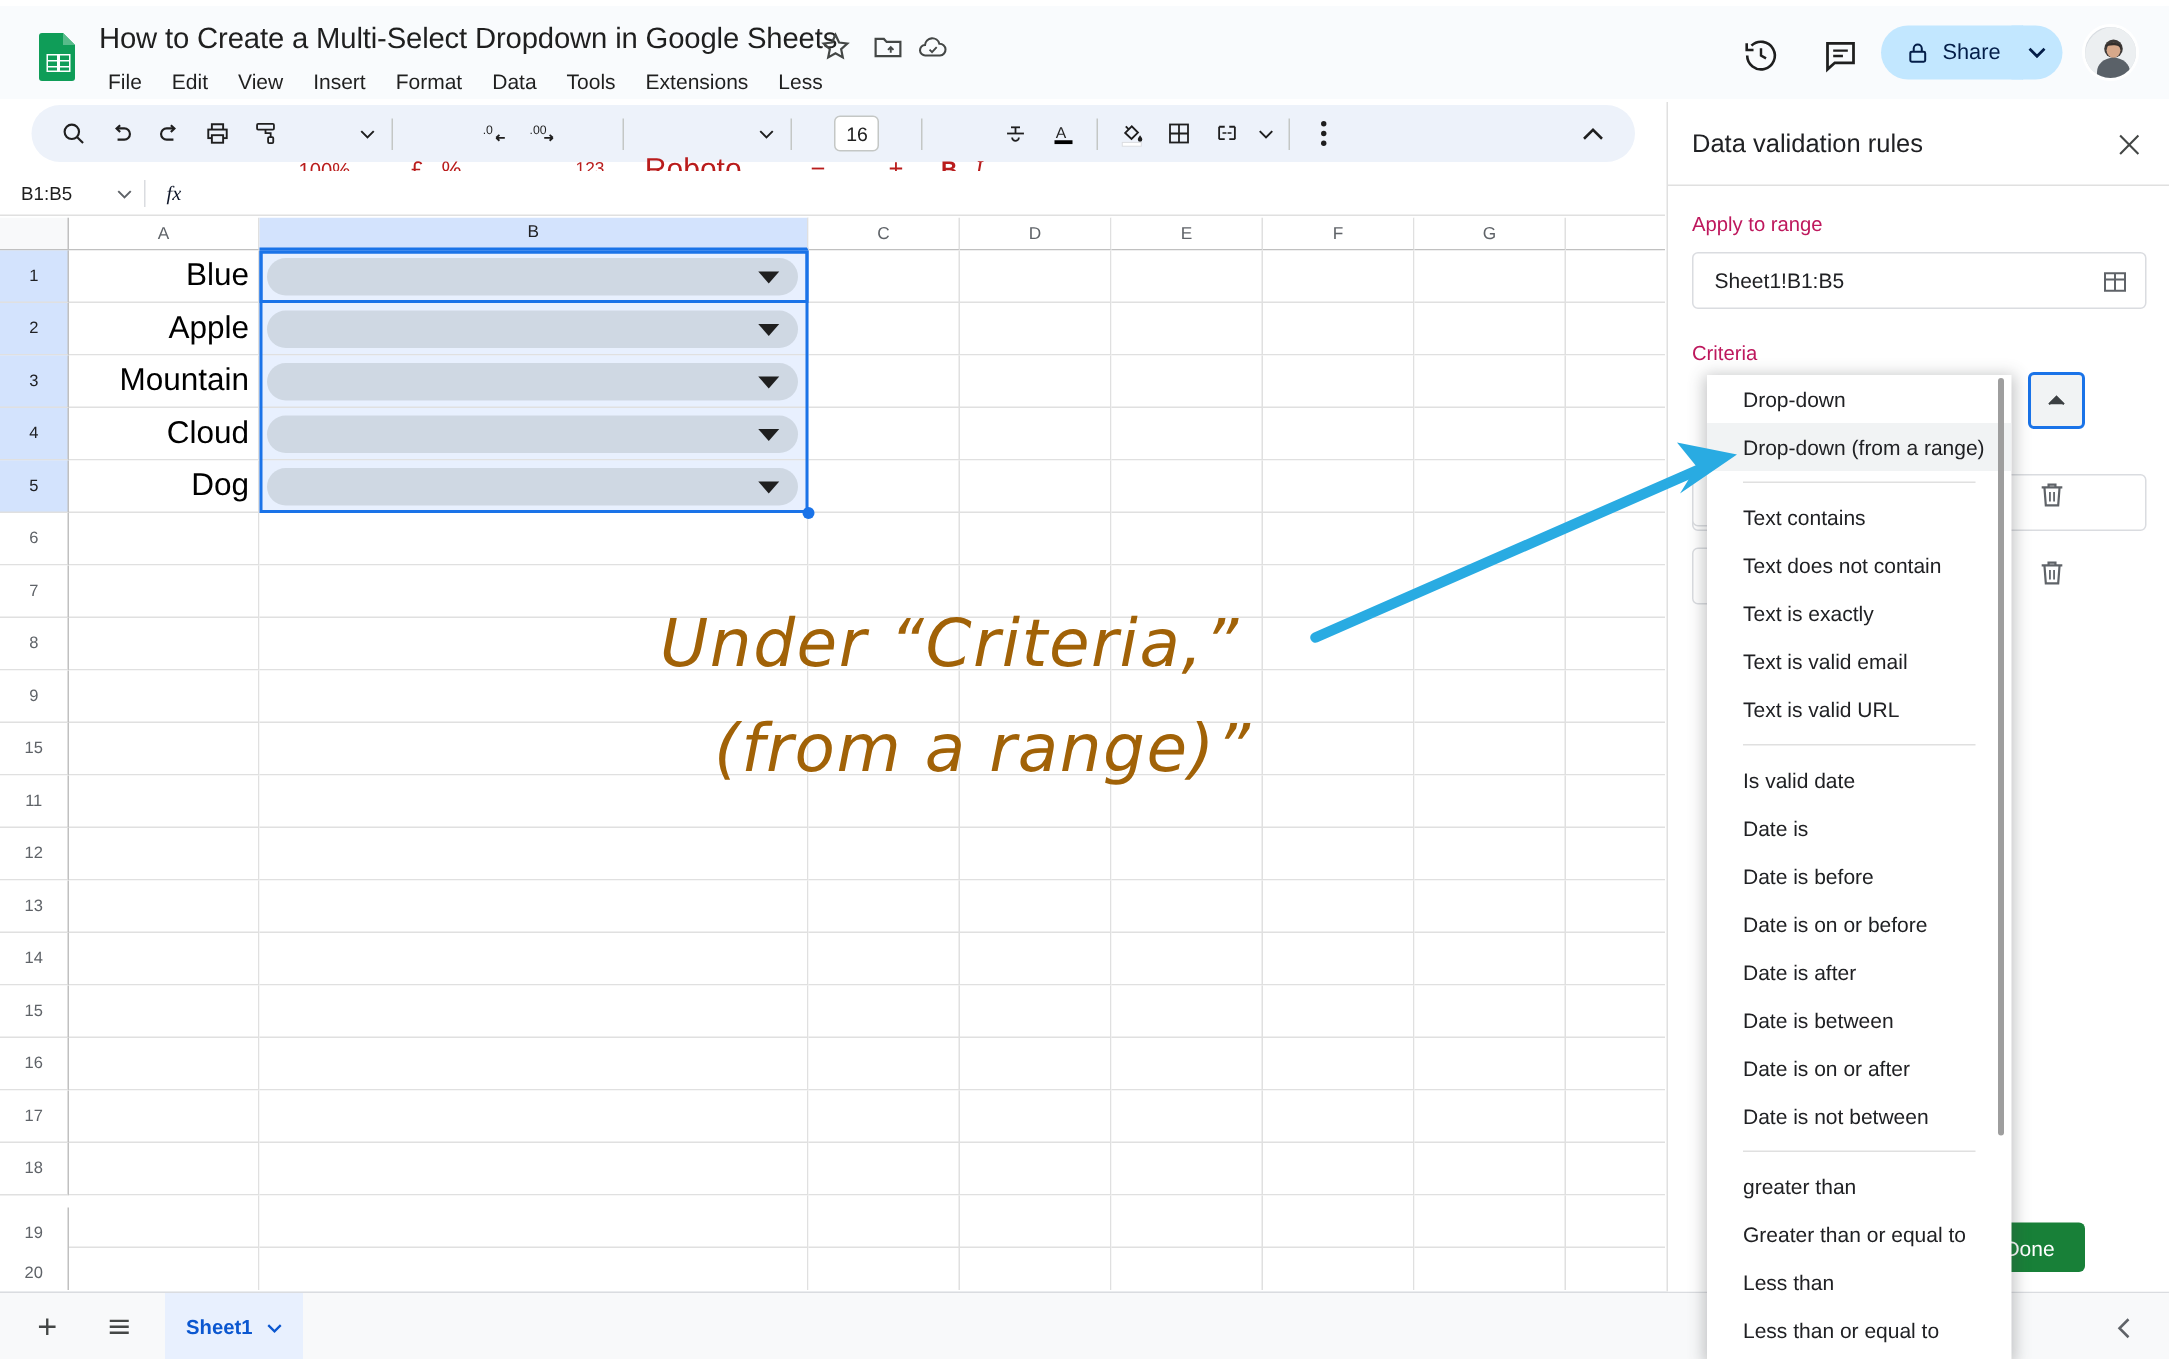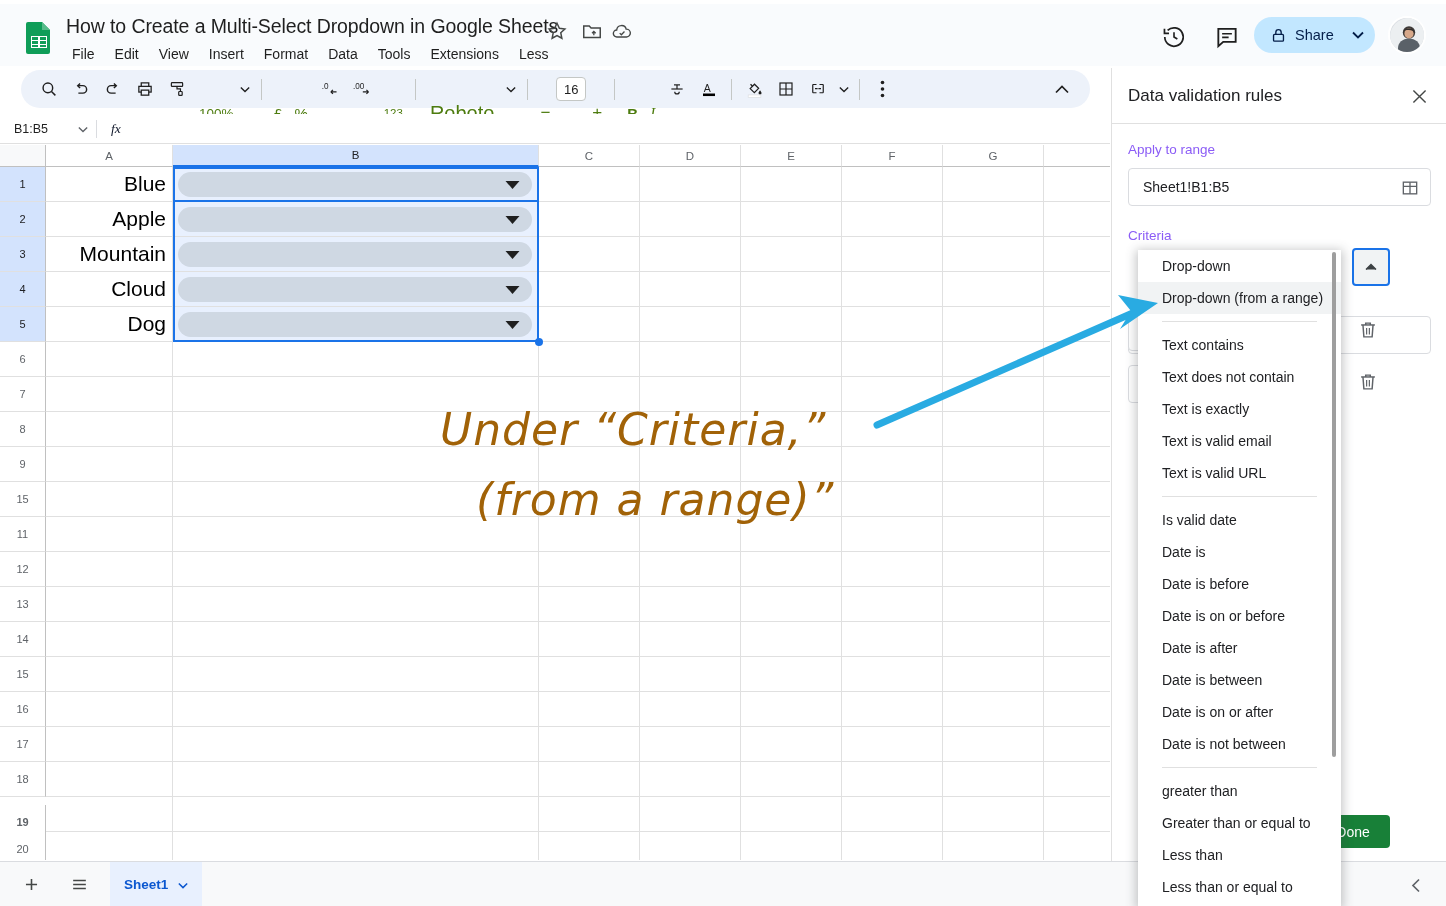--- a/index.html
+++ b/index.html
@@ -81,21 +81,21 @@
     width: 1069px; height: 38px;
     background: #edf2fa; border-radius: 19px;
     display: flex; align-items: center;
   }
   .tb-btn {
     width: 29px; height: 29px; margin: 0 1.5px;
     display: flex; align-items: center; justify-content: center;
     border-radius: 4px; cursor: pointer; flex: none;
   }
   .tb-text {
-    font-size: 13.5px; color: #4d7c0f; display: flex; align-items: center;
+    font-size: 13.5px; color: #b91c1c; display: flex; align-items: center;
     justify-content: center; height: 29px; border-radius: 4px; cursor: pointer;
     padding: 0 6px; flex: none; margin-top: 48px;
   }
   .tb-sep {
     width: 1px; height: 21px; background: #c4c7c5; margin: 0 6px; flex: none;
   }
   .fontsize-box {
     width: 30px; height: 24px; border: 1px solid #c4c7c5; border-radius: 4px;
     background: #fff; display: flex; align-items: center; justify-content: center;
     font-size: 13px; color: #1f1f1f; cursor: text; flex: none;
@@ -212,21 +212,21 @@
     position: absolute; left: 0; top: 0; width: 335px; height: 56px;
     display: flex; align-items: center; border-bottom: 1px solid #e0e0e0;
   }
   .sb-title { margin-left: 16px; font-size: 17px; color: #202124; }
   .sb-close {
     position: absolute; right: 14px; top: 14px; width: 28px; height: 28px;
     display: flex; align-items: center; justify-content: center;
     cursor: pointer; border-radius: 50%; font-size: 19px; color: #444746;
   }
   .sb-label {
-    position: absolute; left: 16px; font-size: 13.5px; color: #8b5cf6;
+    position: absolute; left: 16px; font-size: 13.5px; color: #be185d;
   }
   .range-box {
     position: absolute; left: 16px; top: 100px; width: 303px; height: 38px;
     border: 1px solid #dadce0; border-radius: 4px; display: flex;
     align-items: center; cursor: text; background: #fff;
   }
   .range-text { margin-left: 14px; font-size: 14px; color: #202124; }
   .range-picker {
     position: absolute; right: 10px; top: 9px; width: 20px; height: 20px;
     cursor: pointer;
@@ -735,21 +735,21 @@
         <div class="cell" style="left:1044px;top:582px;width:66px;border-right:none;"></div>
         <div class="rowhead" style="top:617px;">18</div>
         <div class="cell cell-a" style="left:46px;top:617px;width:127px;"></div>
         <div class="cell" style="left:173px;top:617px;width:366px;"></div>
         <div class="cell" style="left:539px;top:617px;width:101px;"></div>
         <div class="cell" style="left:640px;top:617px;width:101px;"></div>
         <div class="cell" style="left:741px;top:617px;width:101px;"></div>
         <div class="cell" style="left:842px;top:617px;width:101px;"></div>
         <div class="cell" style="left:943px;top:617px;width:101px;"></div>
         <div class="cell" style="left:1044px;top:617px;width:66px;border-right:none;"></div>
-        <div class="rowhead" style="top:660px;font-weight:bold;">19</div>
+        <div class="rowhead" style="top:660px;">19</div>
         <div class="cell cell-a" style="left:46px;top:652px;width:127px;"></div>
         <div class="cell" style="left:173px;top:652px;width:366px;"></div>
         <div class="cell" style="left:539px;top:652px;width:101px;"></div>
         <div class="cell" style="left:640px;top:652px;width:101px;"></div>
         <div class="cell" style="left:741px;top:652px;width:101px;"></div>
         <div class="cell" style="left:842px;top:652px;width:101px;"></div>
         <div class="cell" style="left:943px;top:652px;width:101px;"></div>
         <div class="cell" style="left:1044px;top:652px;width:66px;border-right:none;"></div>
         <div class="rowhead" style="top:687px;">20</div>
         <div class="cell cell-a" style="left:46px;top:687px;width:127px;"></div>

